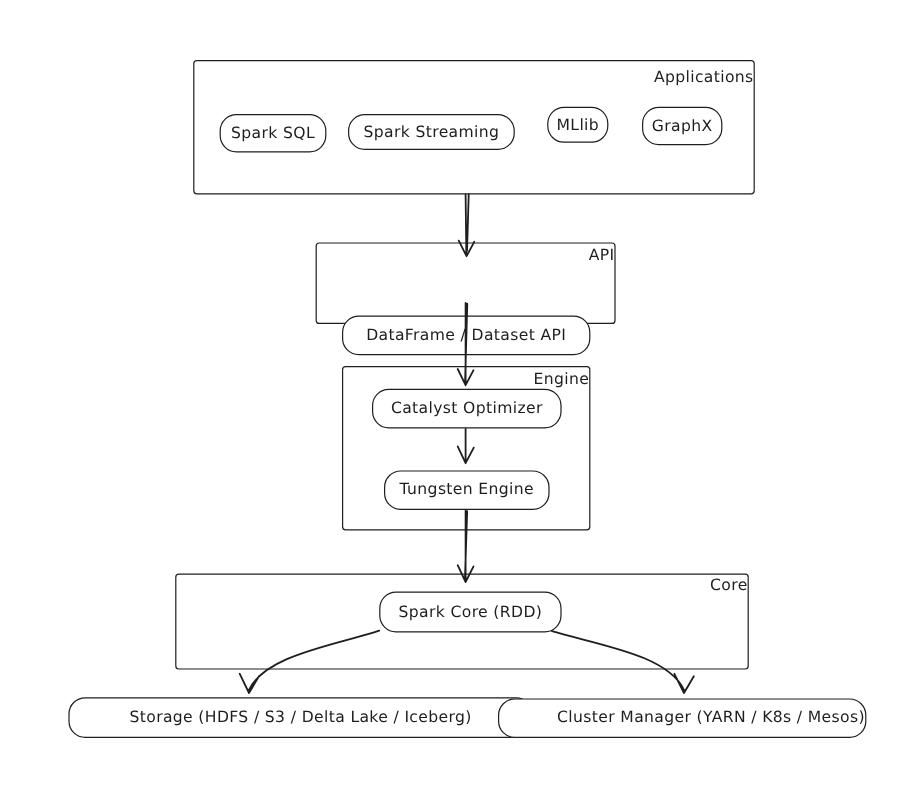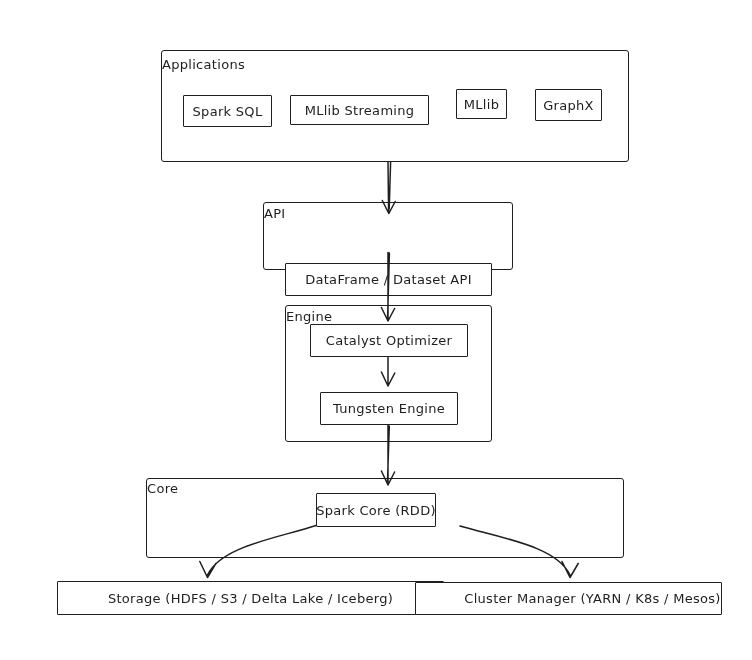--- a/index.html
+++ b/index.html
@@ -20,31 +20,31 @@
     position: absolute;
     background: #ffffff;
     border: 1.4px solid #1e1e1e;
     border-radius: 3px;
     box-sizing: border-box;
   }
   .container-title {
     position: absolute;
     left: 0;
     right: 0;
-    text-align: left;
+    text-align: right;
     font-size: 13px;
     letter-spacing: 0.3px;
     color: #1e1e1e;
     white-space: nowrap;
   }
   .node {
     position: absolute;
     background: #ffffff;
     border: 1.8px solid #1e1e1e;
-    border-radius: 1px;
+    border-radius: 14px;
     box-sizing: border-box;
     display: flex;
     align-items: center;
     justify-content: center;
     font-size: 13px;
     letter-spacing: 0.3px;
     white-space: nowrap;
     color: #1e1e1e;
   }
   svg.arrows {
@@ -69,21 +69,21 @@
 
 <div class="canvas">
 
   <div class="container-box" style="left:161px; top:50px; width:468px; height:112px;">
     <div class="container-title" style="top:6px;">Applications</div>
   </div>
   <div class="node" style="left:183px; top:95px; width:89px; height:32px;">
     <span>Spark SQL</span>
   </div>
   <div class="node" style="left:290px; top:95px; width:139px; height:30px;">
-    <span>MLlib Streaming</span>
+    <span>Spark Streaming</span>
   </div>
   <div class="node" style="left:456px; top:89px; width:51px; height:30px;">
     <span>MLlib</span>
   </div>
   <div class="node" style="left:535px; top:89px; width:67px; height:32px;">
     <span>GraphX</span>
   </div>
 
   <div class="container-box" style="left:263px; top:202px; width:250px; height:68px;">
     <div class="container-title" style="top:3px;">API</div>
@@ -98,21 +98,21 @@
   <div class="node" style="left:310px; top:324px; width:158px; height:33px;">
     <span>Catalyst Optimizer</span>
   </div>
   <div class="node" style="left:320px; top:392px; width:138px; height:33px;">
     <span>Tungsten Engine</span>
   </div>
 
   <div class="container-box" style="left:146px; top:478px; width:478px; height:80px;">
     <div class="container-title" style="top:2px;">Core</div>
   </div>
-  <div class="node" style="left:316px; top:493px; width:120px; height:34px;">
+  <div class="node" style="left:316px; top:493px; width:152px; height:34px;">
     <span>Spark Core (RDD)</span>
   </div>
 
   <div class="node" style="left:34px; top:581px; width:387px; height:34px;margin-left:23px;">
     <span>Storage (HDFS / S3 / Delta Lake / Iceberg)</span>
   </div>
   <div class="node" style="left:415px; top:582px; width:307px; height:33px;padding-left:48px;">
     <span>Cluster Manager (YARN / K8s / Mesos)</span>
   </div>
 

